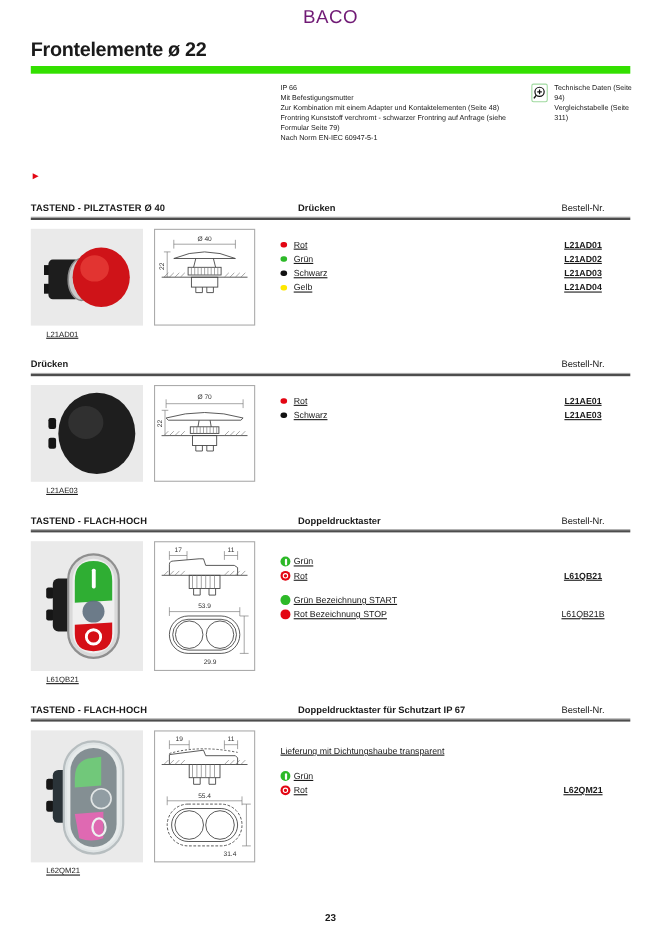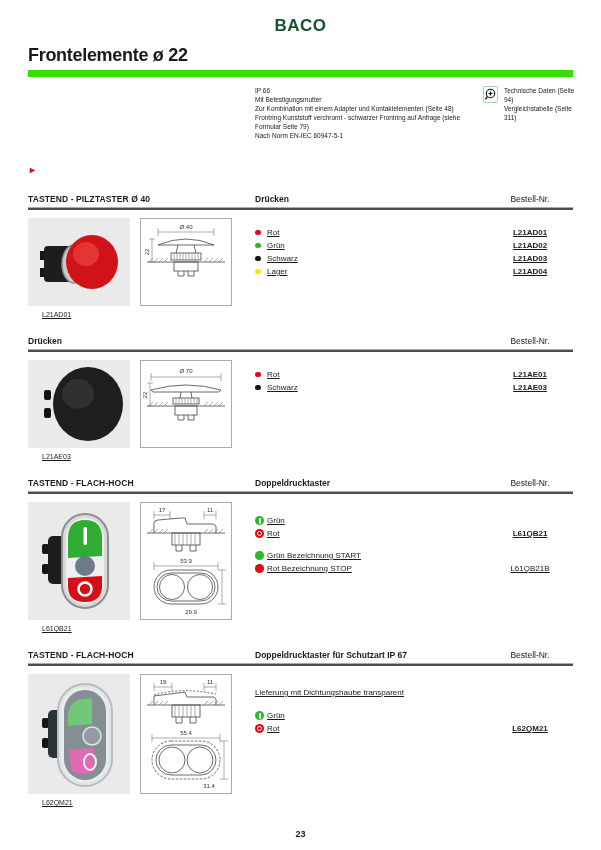--- a/index.html
+++ b/index.html
@@ -1,34 +1,34 @@
 <!DOCTYPE html>
 <html><head>
 <meta charset="utf-8">
 <style>
   * { margin:0; padding:0; box-sizing:border-box; }
   body { background:#888; font-family:"Liberation Sans", sans-serif; color:#1a1a1a; }
   .page { position:relative; width:601px; height:850px; background:#fff; margin:0 auto; overflow:hidden; }
 
-  .brand { padding-top:16px; text-align:center; font-size:17px; font-weight:bold; letter-spacing:0.5px; color:#14532d; }
+  .brand { padding-top:6px; text-align:center; font-size:17px; font-weight:normal; letter-spacing:0.5px; color:#701a75; }
   .page-title { margin:9px 28px 0; font-size:18px; font-weight:bold; letter-spacing:-0.3px; }
   .green-bar { margin:4px 28px 0; height:7px; background:#33E000; }
 
   .info-row { display:flex; justify-content:space-between; align-items:flex-start; margin:9px 26px 0 255px; }
   .info-lines { font-size:6.5px; line-height:9px; }
   .links { display:flex; gap:6px; align-items:flex-start; }
   .mag-box { width:17px; height:17px; border:1px solid #9FD99F; border-radius:2px; display:flex; align-items:center; justify-content:center; background:#fff; }
   .link-lines { font-size:6.5px; line-height:9px; }
 
   .section-header { margin:25px 28px 0; font-size:11.5px; letter-spacing:0.2px; display:flex; align-items:center; }
   .section-arrow { color:#E30613; font-size:9px; margin-right:7px; }
 
   .product-row { margin:18px 28px 0; }
   .product-row.first { margin-top:19px; }
-  .row-header { display:flex; align-items:baseline; font-size:8.5px; padding-bottom:3px; }
+  .row-header { display:flex; align-items:baseline; font-size:8.5px; padding-bottom:3px;gap:16px; }
   .row-title { width:227px; font-weight:bold; letter-spacing:0.1px; }
   .row-action { flex:1; font-weight:bold; }
   .row-ordercol { width:86px; text-align:center; }
   .row-rule { height:2px; border-top:1px solid #AAA; border-bottom:2.5px solid #4D4D4D; }
 
   .row-body { display:flex; padding-top:8px;text-decoration:underline; }
   .photo-col { width:102px; margin-right:10px; }
   .photo-box { width:102px; background:#EAEAEA; }
   .h88 { height:88px; } .h118 { height:118px; } .h120 { height:120px; }
   .photo-label { font-size:7px; margin-top:5px; padding-left:14px; }
@@ -159,21 +159,21 @@
           <span class="ic">
               <span class="dot c-black"></span>
             </span>
           <span class="label">Schwarz</span>
           <span class="order bold">L21AD03</span>
         </div>
         <div class="item">
           <span class="ic">
               <span class="dot c-yellow"></span>
             </span>
-          <span class="label">Lager</span>
+          <span class="label">Gelb</span>
           <span class="order bold">L21AD04</span>
         </div>
       </div>
     </div>
   </section>
 
   <section class="product-row">
     <header class="row-header">
       <span class="row-action">Drücken</span>
       <span class="row-ordercol">Bestell-Nr.</span>

